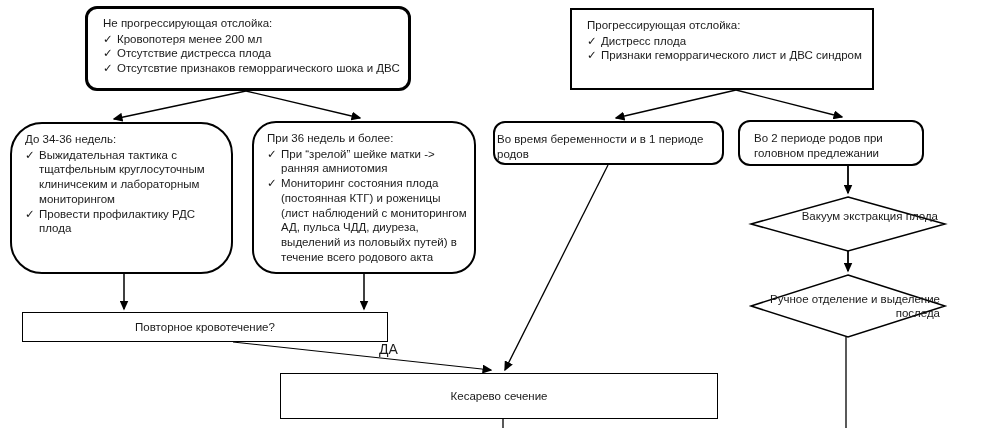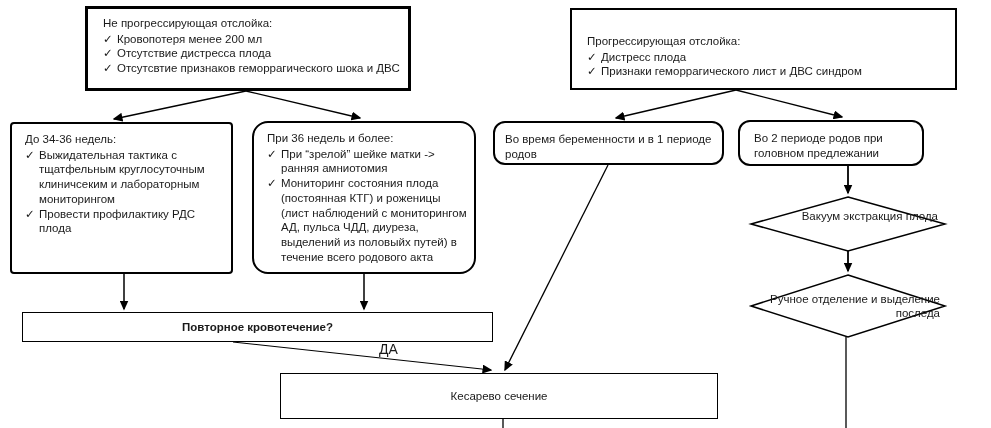--- a/index.html
+++ b/index.html
@@ -17,29 +17,29 @@
     background:#ffffff;
     border:2px solid #000000;
     font-size:11.5px;
     line-height:1.28;
   }
   .node .title{margin:0 0 1px 0;}
   .item{display:flex;align-items:flex-start;}
   .ck{flex:0 0 14px;width:14px;}
   .itx{flex:1;}
   
-  .boxA{left:85px;top:6px;width:326px;height:85px;border-width:3px;padding:7px 8px 4px 15px;}
-  .boxB{left:570px;top:8px;width:387px;height:82px;border-width:2px;padding:24px 8px 4px 15px;}
+  .boxA{left:85px;top:6px;width:326px;height:85px;border-width:3px;padding:7px 8px 4px 15px;border-radius:12px;}
+  .boxB{left:570px;top:8px;width:304px;height:82px;border-width:2px;padding:8px 8px 4px 15px;}
   
-  .boxC{left:10px;top:122px;width:223px;height:152px;border-radius:4px;padding:8px 6px 4px 13px;}
-  .boxD{left:252px;top:121px;width:224px;height:153px;border-radius:16px;padding:8px 5px 4px 13px;}
-  .boxE{left:493px;top:121px;width:231px;height:44px;border-radius:12px;padding:9px 10px 4px 10px;}
+  .boxC{left:10px;top:122px;width:223px;height:152px;border-radius:32px;padding:8px 6px 4px 13px;}
+  .boxD{left:252px;top:121px;width:224px;height:153px;border-radius:24px;padding:8px 5px 4px 13px;}
+  .boxE{left:493px;top:121px;width:231px;height:44px;border-radius:12px;padding:9px 10px 4px 2px;}
   .boxF{left:738px;top:120px;width:186px;height:46px;border-radius:12px;padding:9px 10px 4px 14px;}
   
-  .boxI{left:22px;top:312px;width:471px;height:30px;border-width:1.5px;display:flex;align-items:center;justify-content:center;text-align:right;font-weight:bold;}
+  .boxI{left:22px;top:312px;width:366px;height:30px;border-width:1.5px;display:flex;align-items:center;justify-content:center;text-align:right;}
   .boxJ{left:280px;top:373px;width:438px;height:46px;border-width:1.5px;display:flex;align-items:center;justify-content:center;text-align:center;}
   
   .dtext{
     position:absolute;text-align:right;font-size:11.5px;line-height:1.25;color:#1a1a1a;
   }
   .dtextG{left:758px;top:209px;width:180px;}
   .dtextH{left:756px;top:292px;width:184px;}
   .yes-label{position:absolute;left:379px;top:341px;font-size:14px;color:#1a1a1a;}
   svg.overlay{position:absolute;left:0;top:0;width:991px;height:428px;pointer-events:none;}
   svg.overlay line, svg.overlay polygon.shape{stroke:#000000;}

